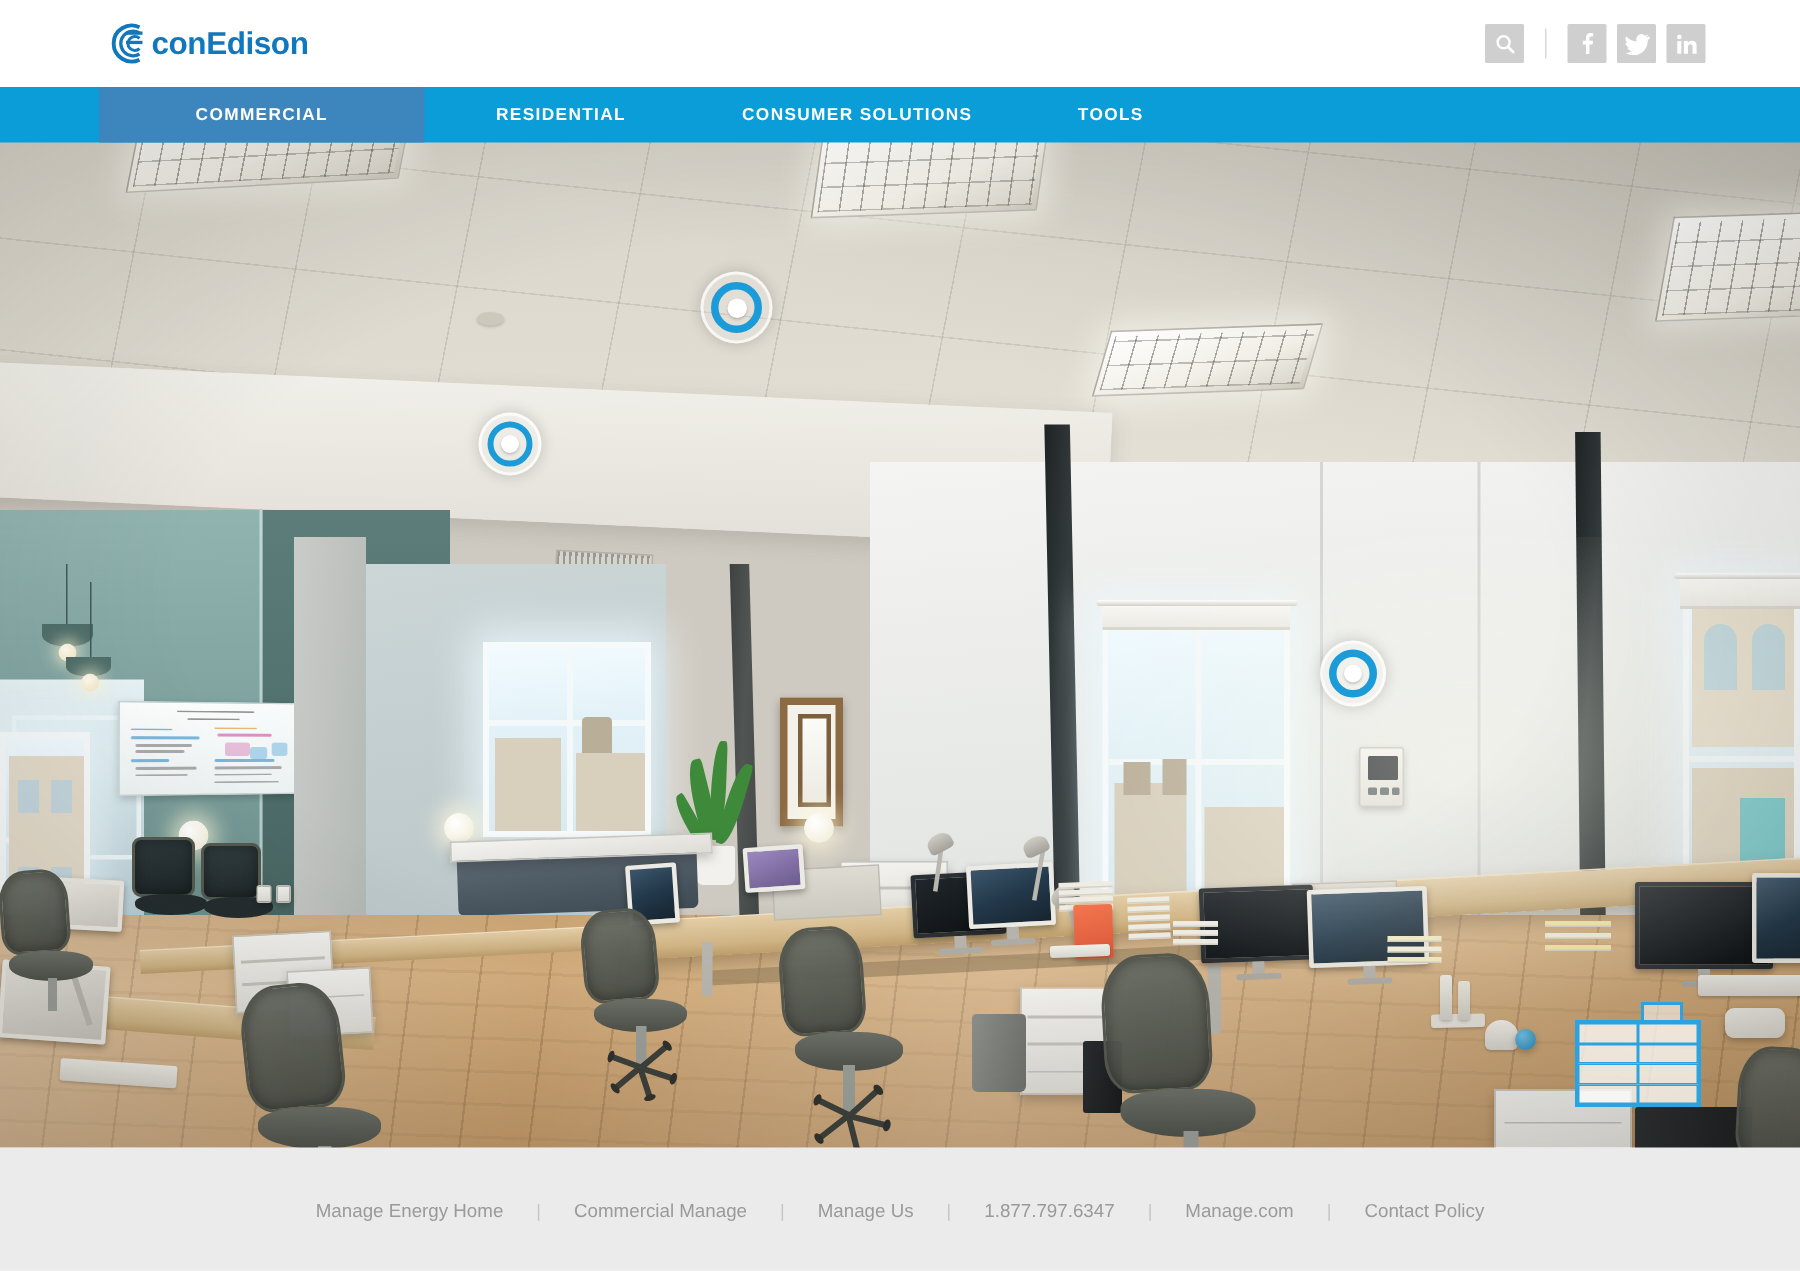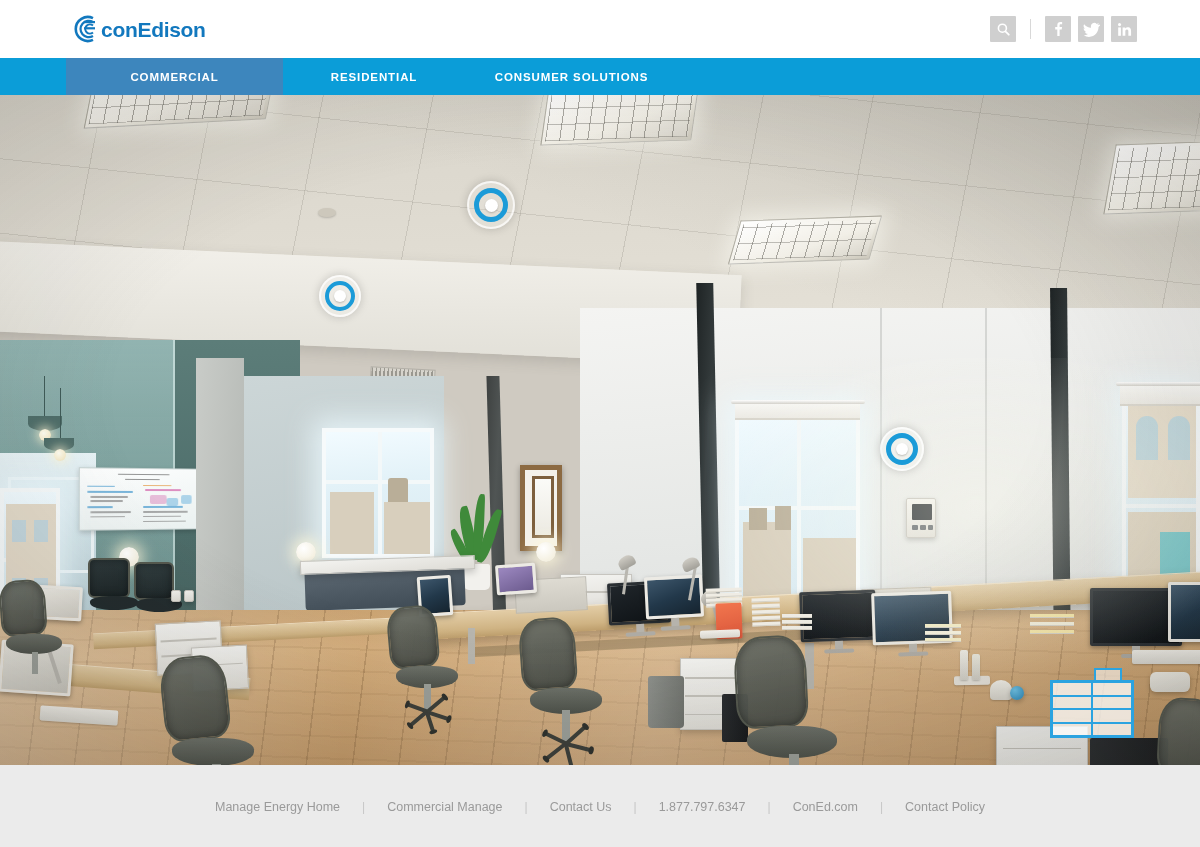--- a/index.html
+++ b/index.html
@@ -474,20 +474,21 @@
         </svg>
       </div>
     </div>
   </div>
 
   <nav class="nav">
     <div class="nav-spacer"></div>
     <div class="nav-item nav-i0 active">COMMERCIAL</div>
     <div class="nav-item nav-i1">RESIDENTIAL</div>
     <div class="nav-item nav-i3">CONSUMER SOLUTIONS</div>
+    <div class="nav-item nav-i4">TOOLS</div>
   </nav>
 
   <div class="hero">
     <div class="scene">
 
       <div class="ceiling">
         <div class="ceiling-grid"></div>
         <div class="ceiling-shade"></div>
       </div>
       <div class="light-fixture lf1"></div>
@@ -838,23 +839,23 @@
       </div>
     </div>
   </div>
 
   <div class="footer">
     <div class="footer-links">
       <span class="footer-link">Manage Energy Home</span>
       <span class="footer-sep">|</span>
       <span class="footer-link">Commercial Manage</span>
       <span class="footer-sep">|</span>
-      <span class="footer-link">Contact Us</span>
+      <span class="footer-link">Manage Us</span>
       <span class="footer-sep">|</span>
       <span class="footer-link">1.877.797.6347</span>
       <span class="footer-sep">|</span>
-      <span class="footer-link">ConEd.com</span>
+      <span class="footer-link">Manage.com</span>
       <span class="footer-sep">|</span>
       <span class="footer-link">Contact Policy</span>
     </div>
   </div>
 
 </div>
 
 </body></html>

